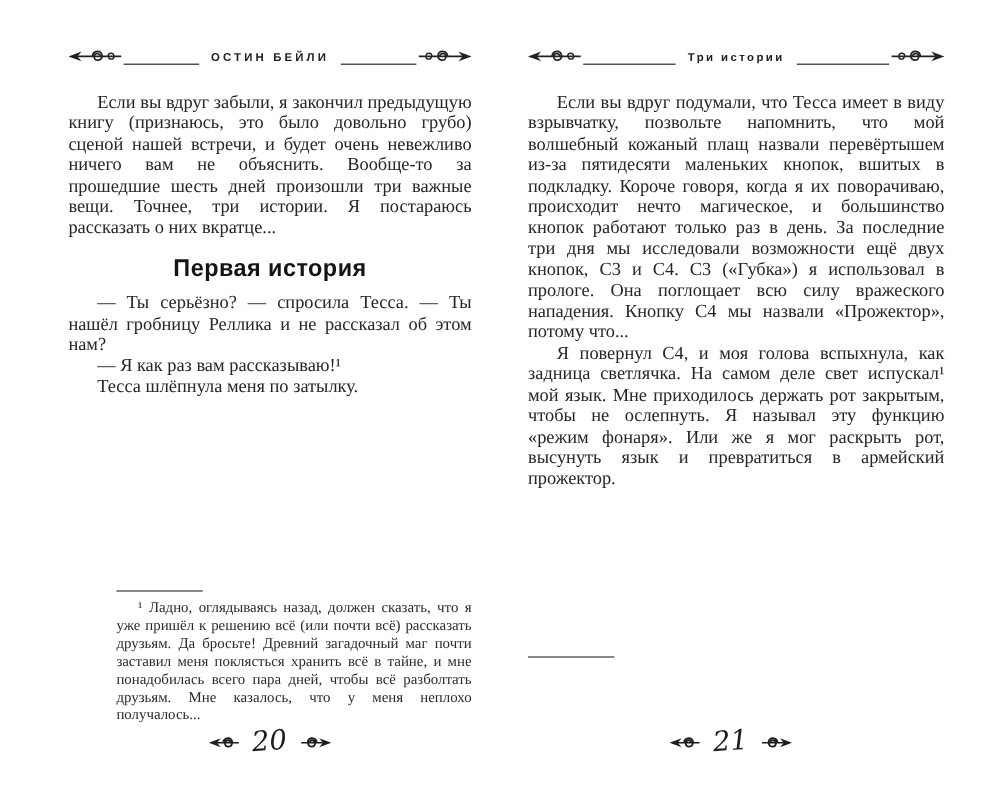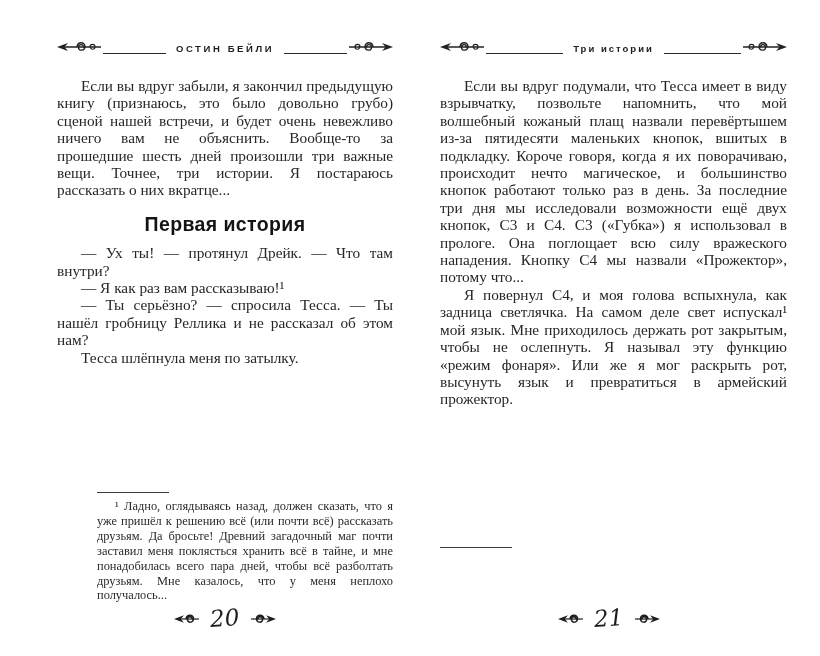--- a/index.html
+++ b/index.html
@@ -136,23 +136,22 @@
       <span class="head-title">ОСТИН БЕЙЛИ</span>
       <div class="rule"></div>
       <svg class="orn mirror" width="46" height="14" viewBox="0 0 46 14">
           <use href="#head-orn"></use>
         </svg>
     </div>
 
     <div class="body-text">
       <p class="para">Если вы вдруг забыли, я закончил предыдущую книгу (признаюсь, это было довольно грубо) сценой нашей встречи, и будет очень невежливо ничего вам не объяснить. Вообще-то за прошедшие шесть дней произошли три важные вещи. Точнее, три истории. Я постараюсь рассказать о них вкратце...</p>
       <h2 class="section-heading">Первая история</h2>
-      <p class="para">— Ух ты! — протянул Дрейк. — Что там внутри?</p>
+      <p class="para">— Ты серьёзно? — спросила Тесса. — Ты нашёл гробницу Реллика и не рассказал об этом нам?</p>
       <p class="para">— Я как раз вам рассказываю!¹</p>
-      <p class="para">— Ты серьёзно? — спросила Тесса. — Ты нашёл гробницу Реллика и не рассказал об этом нам?</p>
       <p class="para">Тесса шлёпнула меня по затылку.</p>
     </div>
 
     <div class="footnote-block">
       <div class="footnote-rule"></div>
       <p class="footnote-text">¹ Ладно, оглядываясь назад, должен сказать, что я уже пришёл к решению всё (или почти всё) рассказать друзьям. Да бросьте! Древний загадочный маг почти заставил меня поклясться хранить всё в тайне, и мне понадобилась всего пара дней, чтобы всё разболтать друзьям. Мне казалось, что у меня неплохо получалось...</p>
     </div>
 
     <div class="pageno-row">
       <svg class="orn" width="27" height="14" viewBox="0 0 27 14">

